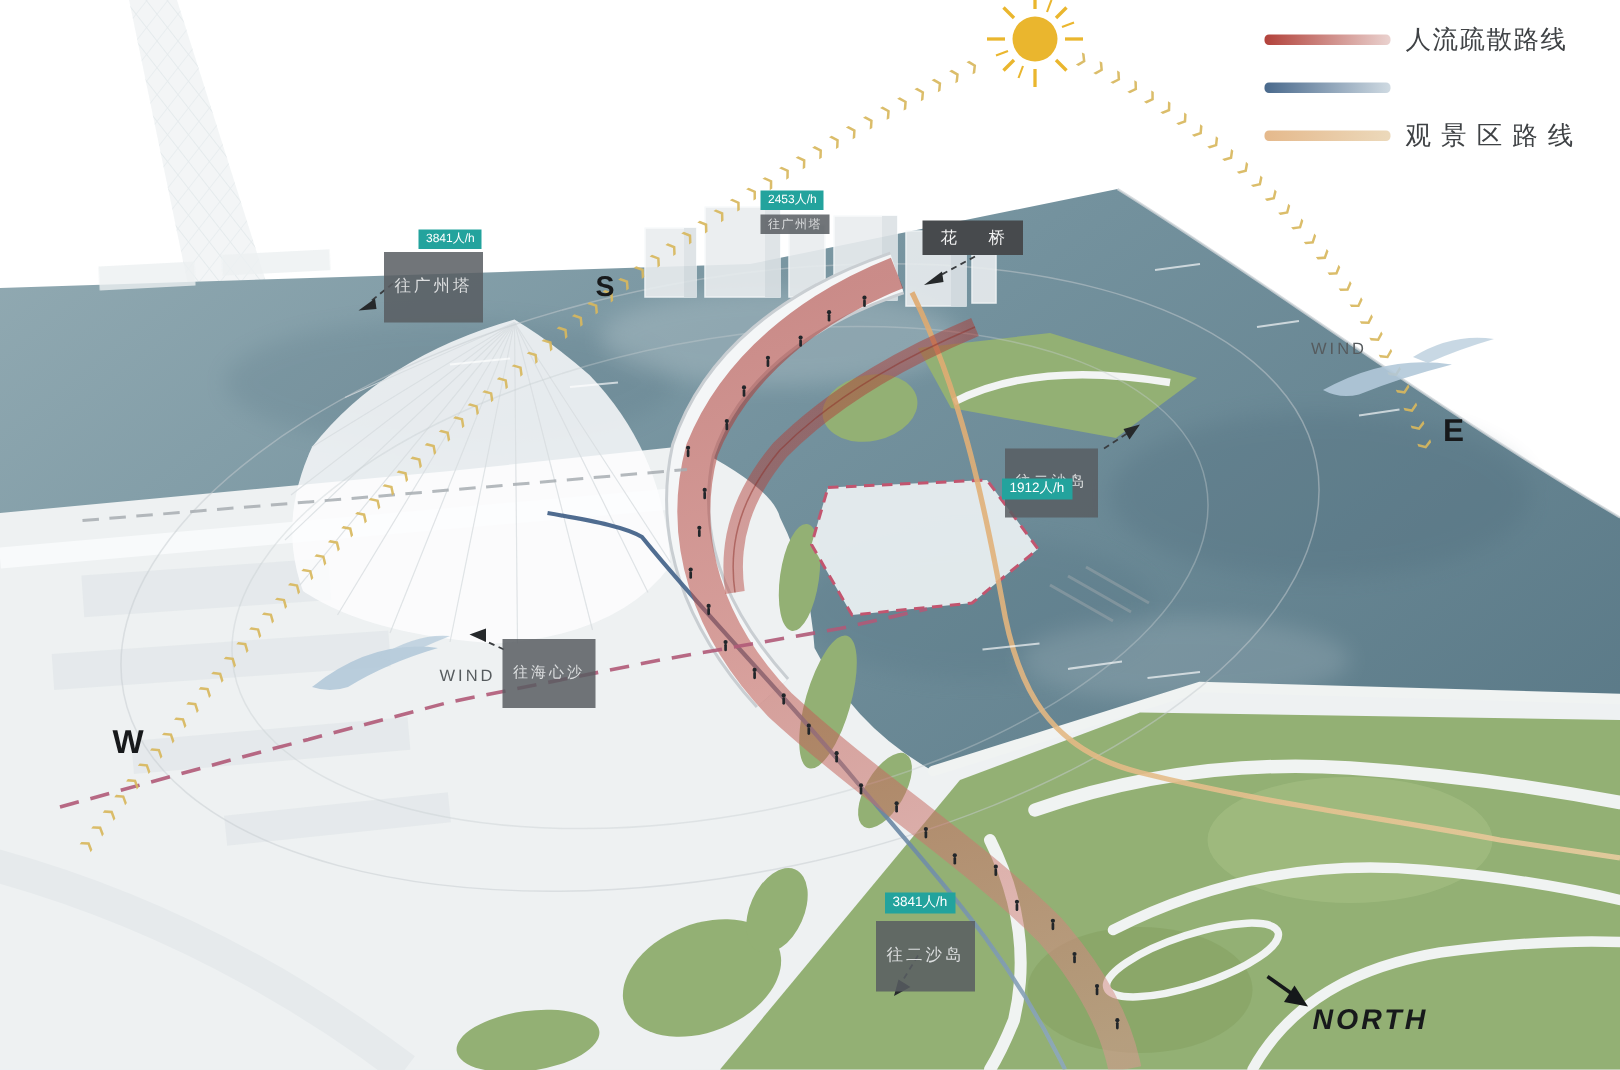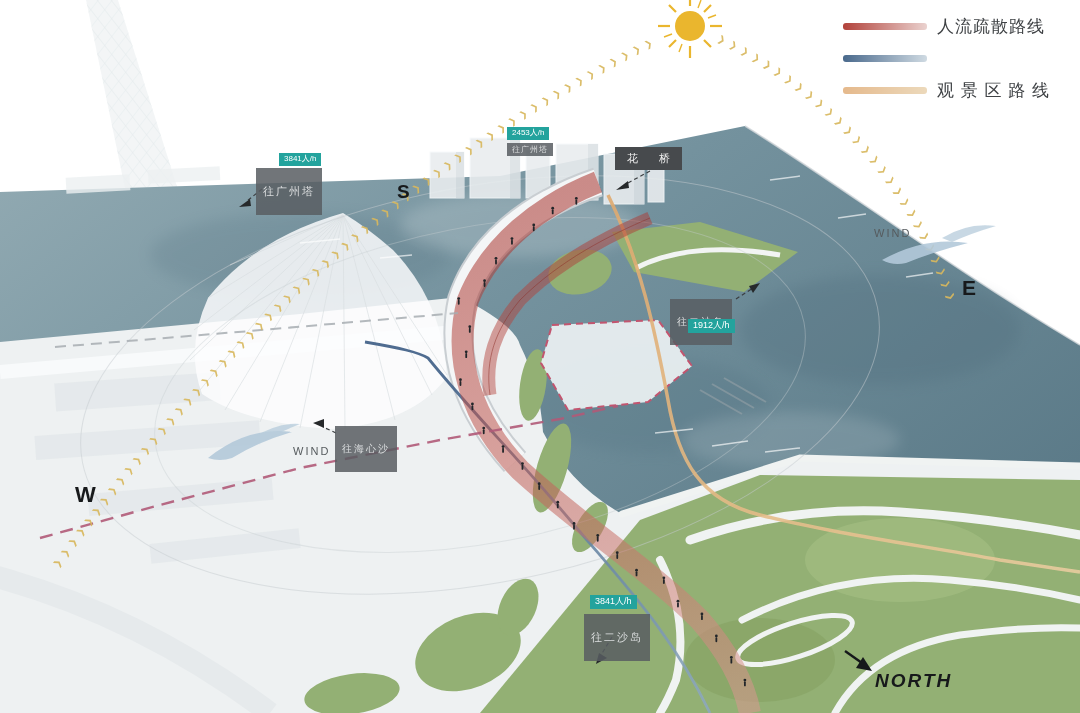--- a/index.html
+++ b/index.html
@@ -456,20 +456,20 @@
 
 <div class="ov bridge-tag" style="left:615px;top:147px;">花 桥</div>
 
 <div class="ov badge-teal" style="left:279px;top:153px;">3841人/h</div>
 <div class="ov badge-gray" style="left:256px;top:168px;">往广州塔</div>
 
 <div class="ov badge-teal" style="left:507px;top:127px;">2453人/h</div>
 <div class="ov badge-gray" style="left:507px;top:143px;font-size:8px;letter-spacing:1px;padding:2px 5px;">往广州塔</div>
 
 <div class="ov badge-gray" style="left:670px;top:299px;font-size:10px;">往二沙岛</div>
-<div class="ov badge-teal" style="left:688px;top:319px;font-size:9px;">1912人/h</div>
+<div class="ov badge-teal" style="left:668px;top:319px;font-size:9px;">1912人/h</div>
 
 <div class="ov badge-teal" style="left:590px;top:595px;font-size:9px;">3841人/h</div>
 <div class="ov badge-gray" style="left:584px;top:614px;">往二沙岛</div>
 
 <div class="ov badge-gray" style="left:335px;top:426px;font-size:10px;">往海心沙</div>
 
 </div>
 
 </body></html>

